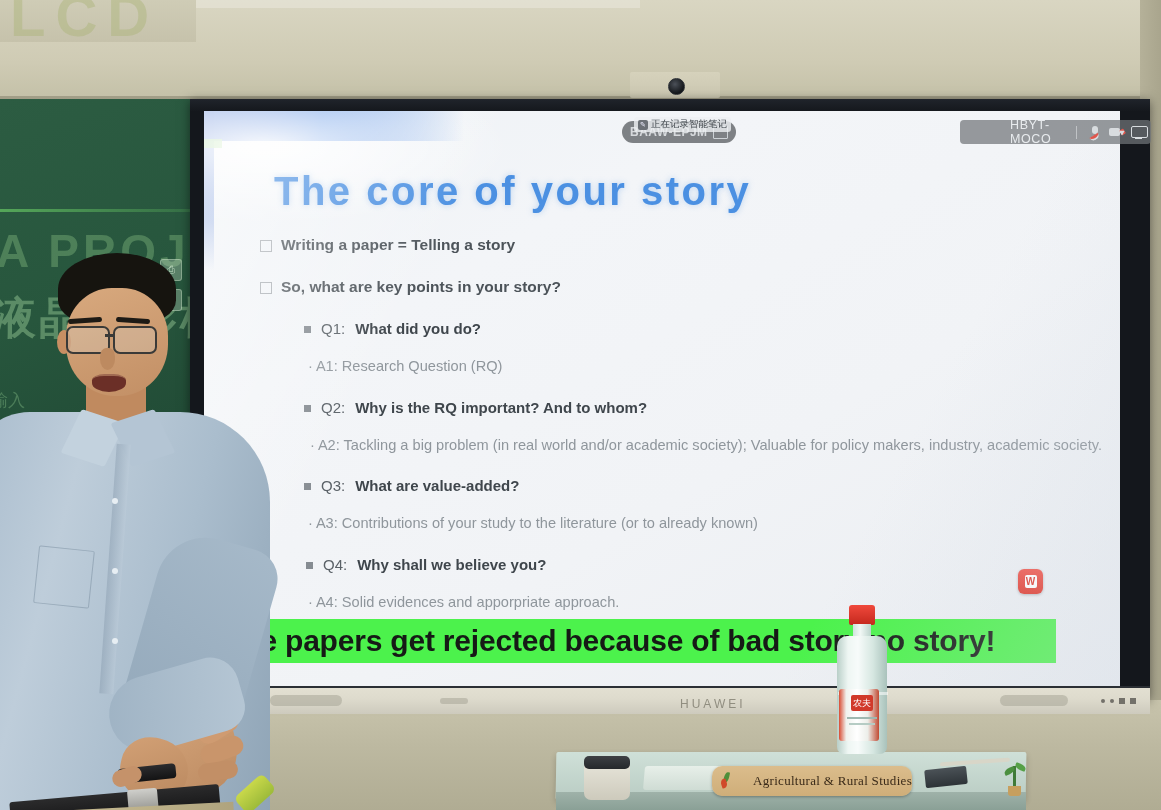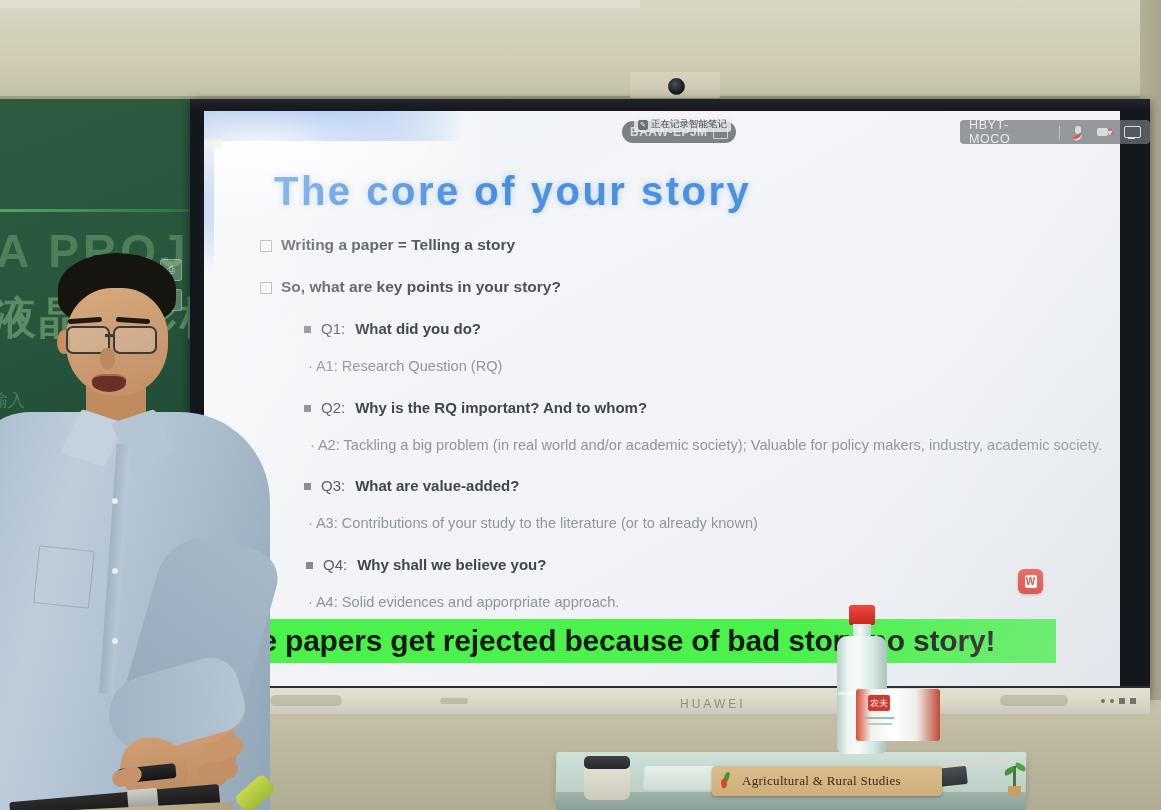--- a/index.html
+++ b/index.html
@@ -117,21 +117,21 @@
       background:rgba(238,240,242,.80);border-radius:3px;display:flex;
       align-items:center;gap:3px;padding:0 4px;filter:blur(.25px);}
   .ov-toast .t-ic{width:10px;height:10px;background:#6b7076;border-radius:2px;
       color:#eef;font-size:7px;line-height:10px;text-align:center;}
   .ov-toast .t-tx{font-size:9.5px;color:#3c4248;white-space:nowrap;
       font-family:"DejaVu Sans",sans-serif;}
 
   .ov-right{position:absolute;left:770px;top:21px;height:24px;
       background:rgba(112,116,120,.72);border-radius:4px;display:flex;
       align-items:center;gap:9px;padding:0 9px;}
-  .ov-right .rname{font-size:12.5px;color:#e8ebee;letter-spacing:.6px;}
+  .ov-right .rname{font-size:12.5px;color:#e8ebee;letter-spacing:.6px;margin-left:41px;}
   .ov-right .sep{width:1px;height:13px;background:rgba(235,238,240,.5);}
   .icn{width:18px;height:14px;position:relative;display:inline-block;}
   .slashed:after{content:"";position:absolute;left:-1px;top:6px;width:21px;height:2px;
       background:#e0564c;transform:rotate(-32deg);border-radius:1px;}
   .mic-ic:before{content:"";position:absolute;left:6px;top:1px;width:6px;height:8px;
       border-radius:3px;background:#d8dcdf;}
   .mic-ic:after{content:"";position:absolute;left:4px;top:10px;width:10px;height:3px;
       border-bottom:2px solid #d8dcdf;border-radius:0 0 5px 5px;}
   .cam-ic:before{content:"";position:absolute;left:1px;top:3px;width:11px;height:8px;
       border-radius:2px;background:#d8dcdf;}
@@ -155,23 +155,23 @@
   .btn-dots i{display:block;width:6px;height:6px;background:#73716a;font-style:normal;}
   .btn-dots i.sm{width:4px;height:4px;border-radius:50%;}
 
   
   .desk{position:absolute;left:556px;top:752px;width:470px;height:48px;
       background:linear-gradient(#cfe0d8,#b9ccc3);transform:skewX(-1deg);
       border-radius:2px;box-shadow:0 3px 6px rgba(0,0,0,.2);}
   .desk-edge{position:absolute;left:556px;top:792px;width:470px;height:18px;
       background:linear-gradient(#9fb2a9,#8aa096);}
   .plaque{position:absolute;left:712px;top:766px;width:200px;height:30px;
-      background:linear-gradient(#dbbd8c,#cfae79);border-radius:4px;
+      background:linear-gradient(#dbbd8c,#cfae79);border-radius:10px;
       box-shadow:0 1px 3px rgba(0,0,0,.3);display:flex;align-items:center;
-      padding-left:30px;}
+      justify-content:flex-end;}
   .plaque span{font-family:"Liberation Serif","DejaVu Serif",serif;font-size:13px;
       color:#3a2a18;letter-spacing:.3px;}
   .plaque-logo{position:absolute;left:8px;top:6px;width:17px;height:18px;}
   .plaque-logo .lf{position:absolute;left:4px;top:0;width:5px;height:11px;
       background:#4e8f3a;border-radius:60% 10% 60% 10%;transform:rotate(12deg);}
   .plaque-logo .lf2{position:absolute;left:1px;top:7px;width:6px;height:9px;
       background:#d04a2a;border-radius:60% 10% 60% 10%;transform:rotate(-20deg);}
 
   .cup{position:absolute;left:584px;top:758px;width:46px;height:42px;
       background:linear-gradient(#e9e7dc,#cdcabc);border-radius:5px 5px 7px 7px;}
@@ -194,23 +194,23 @@
 
   
   .bottle{position:absolute;left:836px;top:605px;width:52px;height:150px;z-index:7;}
   .bottle .cap{position:absolute;left:13px;top:0;width:26px;height:20px;
       background:linear-gradient(#f0493c,#c4281d);border-radius:3px 3px 2px 2px;}
   .bottle .neck{position:absolute;left:17px;top:19px;width:18px;height:14px;
       background:linear-gradient(90deg,#cfe3dd,#f2f8f6 40%,#bcd3cc);}
   .bottle .body{position:absolute;left:1px;top:31px;width:50px;height:118px;
       background:linear-gradient(90deg,#b9cfc8 0%,#eef6f3 22%,#f7fbfa 42%,#d6e7e1 72%,#a9c2bb 100%);
       border-radius:10px 10px 7px 7px;}
-  .bottle .label{position:absolute;left:20px;top:84px;width:56px;height:52px;
+  .bottle .label{position:absolute;left:3px;top:84px;width:40px;height:52px;
       background:linear-gradient(90deg,#d94c34 0%,#f0f2ee 18%,#ffffff 45%,#eceee9 72%,#c14a33 100%);
-      border-radius:3px;padding-left:28px;}
+      border-radius:3px;}
   .bottle .label .red{position:absolute;left:12px;top:6px;width:22px;height:16px;
       background:#d1392a;border-radius:2px;color:#fff;font-size:9px;text-align:center;
       line-height:16px;font-family:"DejaVu Sans",sans-serif;}
   .bottle .label .ln{position:absolute;left:8px;top:28px;width:30px;height:2px;
       background:#9fb8b0;}
   .bottle .label .ln2{position:absolute;left:10px;top:34px;width:26px;height:2px;
       background:#b6ccc4;}
   .bottle .ring{position:absolute;left:1px;top:56px;width:50px;height:3px;
       background:rgba(255,255,255,.55);}
 
@@ -296,20 +296,23 @@
   <div class="wall-lower"></div>
 
   <div class="proj-screen blur-soft">
     <div class="proj-line"></div>
     <div class="gtext2">A PROJECTOR</div>
     <div class="gtext3">液晶投影机</div>
     <div class="gtext4">未输入</div>
     <div class="proj-ico" style="left:160px;top:160px;">⎙</div>
     <div class="proj-ico" style="left:160px;top:190px;">☰</div>
   </div>
+  <div class="proj-lcd-top blur-soft">
+    <span>LCD</span>
+  </div>
 
   <div class="cam-plate" style="left:630px;top:72px;">
     <div class="board-cam" style="left:38px;top:6px;"></div>
   </div>
 
   <div class="board-frame">
     <div class="board-bezel-top"></div>
 
     <div class="slide">
       <div class="slide-blueband"></div>

